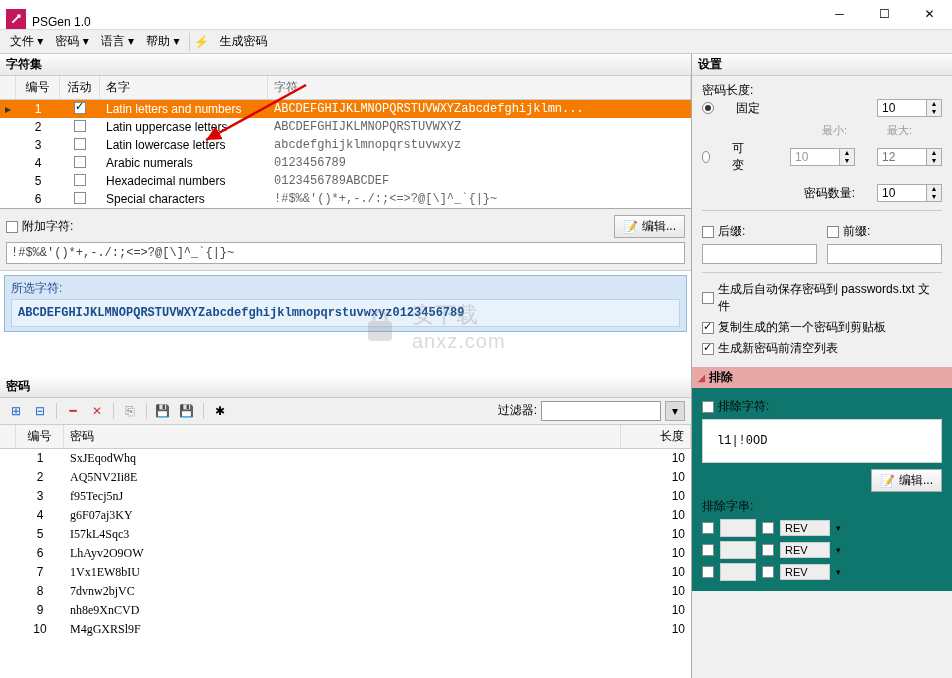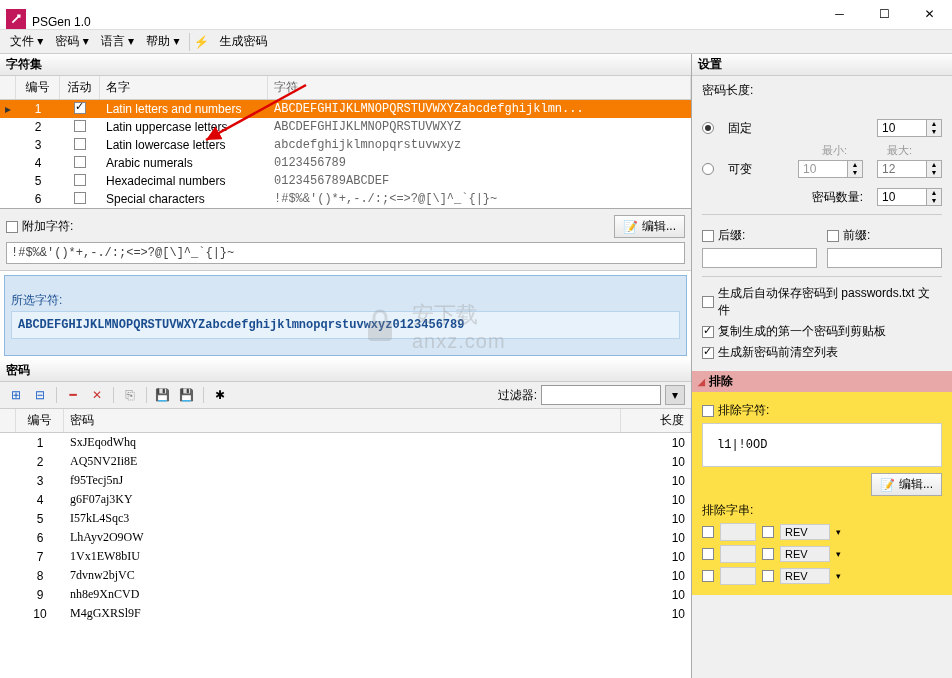--- a/index.html
+++ b/index.html
@@ -31,55 +31,55 @@
 .c-name { width: 168px; font-family: Tahoma, sans-serif; }
 .c-chars { flex: 1; font-family: "Courier New", monospace; color: #666; }
 .grid-row.selected .c-chars { color: #fff; }
 .chk { width: 12px; height: 12px; border: 1px solid #888; display: inline-block; background: #fff; position: relative; }
 .chk.on::after { content: "✓"; position: absolute; top: -3px; left: 0; font-size: 11px; color: #000; }
 .append-section { padding: 6px; background: #f0f0f0; border-bottom: 1px solid #ccc; }
 .append-head { display: flex; align-items: center; margin-bottom: 4px; }
 .append-head .lbl { flex: 1; }
 .edit-btn { background: linear-gradient(#fdfdfd,#e8e8e8); border: 1px solid #aaa; padding: 2px 8px; display: flex; align-items: center; gap: 4px; }
 .textbox { width: 100%; border: 1px solid #aaa; padding: 3px 4px; background: #fff; font-family: "Courier New", monospace; color: #444; }
-.selected-section { padding: 16px 6px; background: #d6e6f5; border: 1px solid #8db8e0; margin: 4px; }
+.selected-section { padding: 4px 6px; background: #d6e6f5; border: 1px solid #8db8e0; margin: 4px; }
 .selected-section .hdr { color: #1a4d8f; margin-bottom: 2px; }
 .selected-section .content { font-family: "Courier New", monospace; font-weight: bold; color: #1a4d8f; background: #e8f2fb; border: 1px solid #b8d4ec; padding: 6px; }
-.pwd-section { flex: 1; display: flex; flex-direction: column; }
+.pwd-section { flex: 1; display: flex; flex-direction: column; justify-content: center; }
 .toolbar { display: flex; align-items: center; padding: 3px 6px; background: #f0f0f0; border-bottom: 1px solid #ccc; gap: 4px; }
 .toolbar .tbtn { width: 20px; height: 20px; display: flex; align-items: center; justify-content: center; }
 .toolbar .tsep { width: 1px; height: 16px; background: #ccc; margin: 0 2px; }
 .toolbar .spacer { flex: 1; }
 .toolbar input { border: 1px solid #999; padding: 1px 4px; width: 120px; height: 20px; }
 .pwd-grid-header { display: flex; background: #f5f5f5; border-bottom: 1px solid #ccc; }
 .pwd-grid-header .cell { padding: 3px 6px; border-right: 1px solid #ddd; }
 .pc-num { width: 48px; text-align: center; }
 .pc-pwd { flex: 1; }
 .pc-len { width: 70px; text-align: right; padding-right: 12px; }
 .pwd-row { display: flex; height: 19px; align-items: center; }
 .pwd-row .cell { padding: 1px 6px; }
 .right-pad { padding: 6px 10px; }
-.fieldlbl { margin-bottom: 20px; }
-.radio-row { display: flex; align-items: center; gap: 14px; margin-bottom: 6px; }
+.fieldlbl { margin-bottom: 0; }
+.radio-row { display: flex; align-items: center; gap: 22px; margin-bottom: 6px; }
 .radio { width: 12px; height: 12px; border: 1px solid #888; border-radius: 50%; display: inline-block; position: relative; background:#fff; }
 .radio.on::after { content: ""; width: 6px; height: 6px; background: #333; border-radius: 50%; position: absolute; top: 2px; left: 2px; }
 .numfield { border: 1px solid #aaa; padding: 1px 4px; width: 50px; display:inline-block; background:#fff; }
 .spinner { display: inline-flex; }
 .spinner .arrows { display: flex; flex-direction: column; border: 1px solid #aaa; border-left: none; }
 .spinner .arrows span { width: 14px; height: 8px; background: #eee; font-size: 7px; text-align: center; line-height: 8px; }
 .minmax { display: flex; gap: 10px; }
 .minmax .col { flex: 1; }
 .minmax .lbl { color: #999; font-size: 11px; }
 .checkbox-row { display: flex; align-items: center; gap: 4px; margin: 4px 0; }
 .prefsuf { display: flex; gap: 10px; }
 .prefsuf .col { flex: 1; }
 .smallinput { width: 100%; border: 1px solid #aaa; padding: 2px; background:#fff; height: 20px; }
 .exclude-hdr { background: #e8a8a8; padding: 2px 6px; font-weight: bold; display:flex; align-items:center; }
 .exclude-hdr::before { content: "◢"; color: #c44; font-size: 9px; margin-right: 4px; }
-.exclude-body { background: #fde047; padding: 6px 10px; }
+.exclude-body { background: #0f766e; padding: 6px 10px; }
 .exclude-input { width: 100%; border: 1px solid #ccc; padding: 14px; background:#fff; font-family: "Courier New", monospace; }
 .rev-row { display: flex; align-items: center; gap: 6px; margin: 4px 0; }
 .rev-row .chip { border: 1px solid #ccc; background: #eee; width: 36px; height: 18px; }
 .rev-row .rev { border: 1px solid #ccc; background: #eee; padding: 1px 4px; width: 50px; font-size: 11px; }
 .arrow-overlay { position: absolute; pointer-events: none; z-index: 100; }
 .watermark { position: absolute; left: 360px; top: 300px; color: rgba(150,150,150,0.35); font-size: 28px; pointer-events:none; z-index:50; display:flex; align-items:center; gap:12px; }
 </style>
 </head>
 <body>
 

